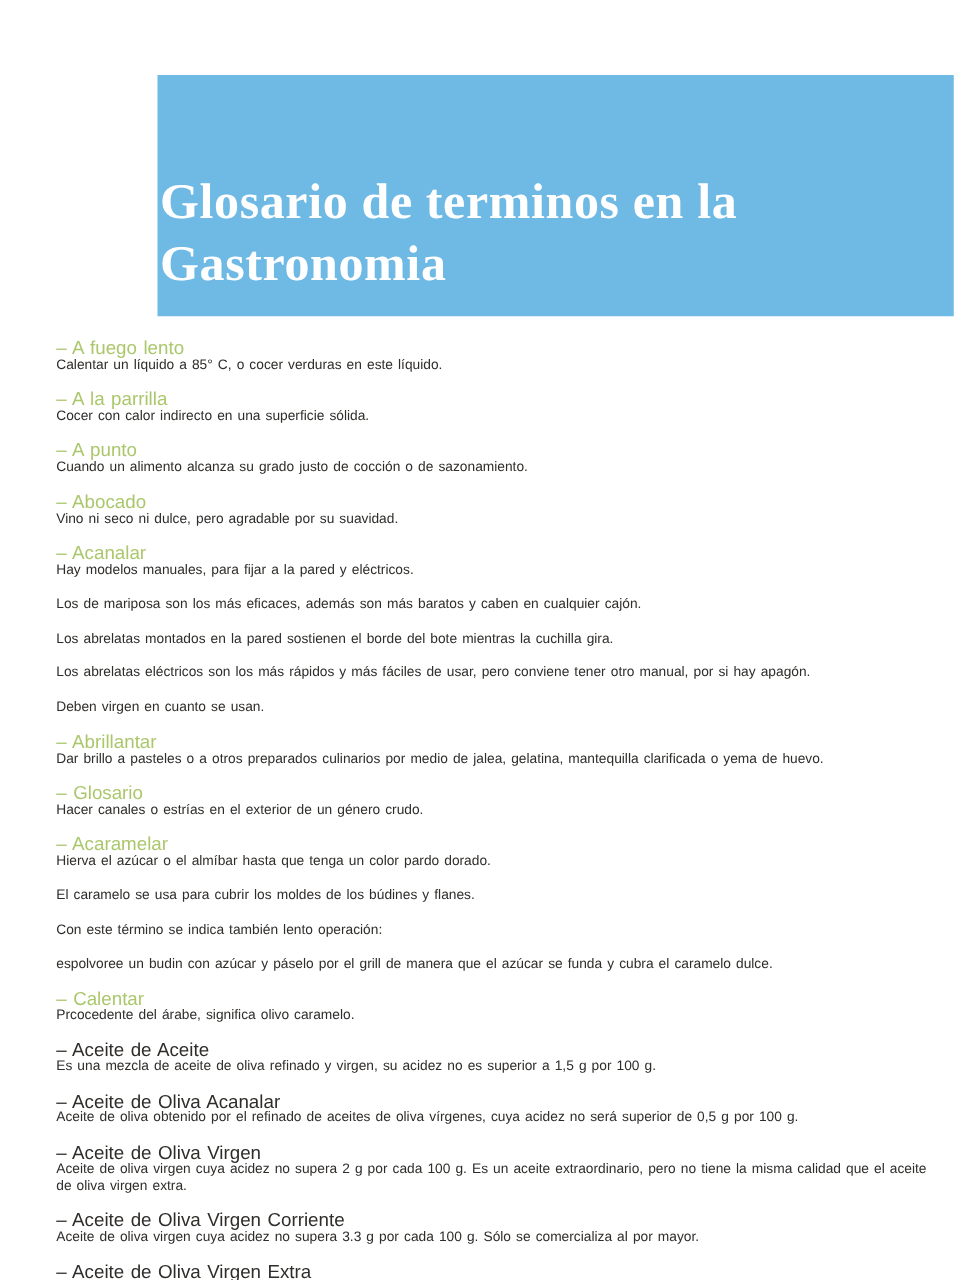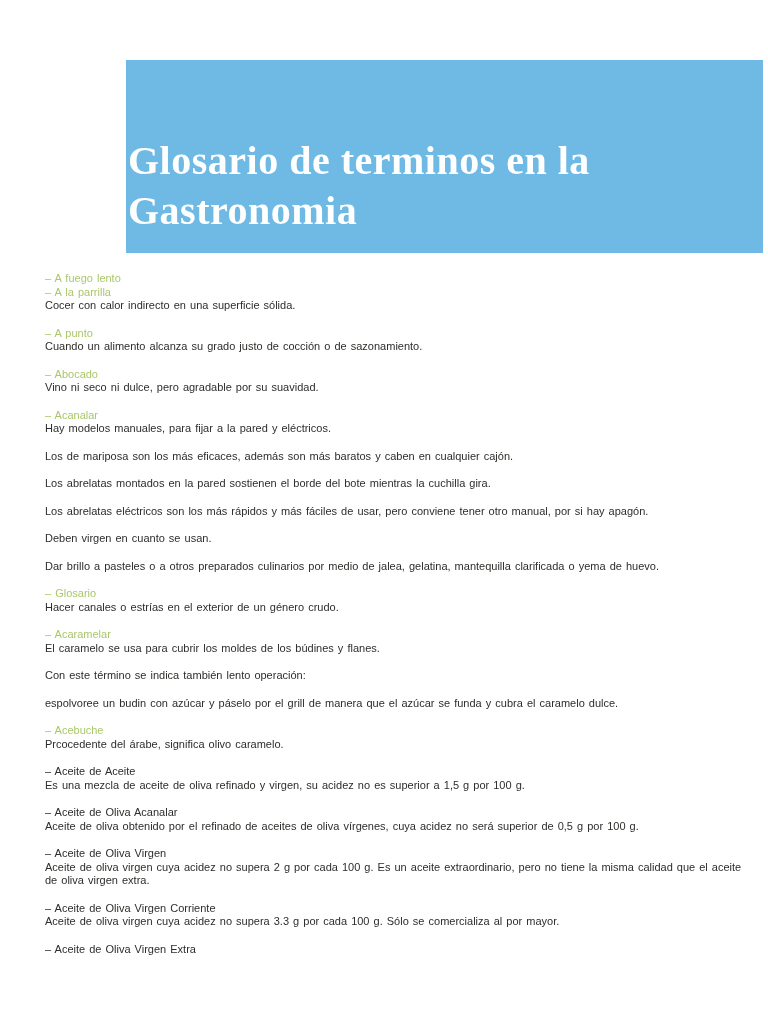--- a/index.html
+++ b/index.html
@@ -44,41 +44,42 @@
     top: 272px;
     width: 701px;
     font-size: 11px;
     line-height: 13.5px;
     color: var(--body-text, #2f2d2a);
     word-spacing: 1px;
   }
   .entry { margin: 0; }
   .entry .term {
     margin: 0;
-    font-size: 11px;
+    font-size: 15px;
   }
   .entry .term[data-style="green"] { color: var(--term-green, #abc76c); }
   .entry .term[data-style="dark"]  { color: var(--body-text, #2f2d2a); }
   .entry p {
     margin: 0 0 14px 0;
   }
 </style>
 </head>
 <body>
 
 <div class="page">
 
   <div class="banner">
     <div class="banner-title">Glosario de terminos en la Gastronomia</div>
   </div>
 
   <div class="content">
 
     <div class="entry">
       <div class="term" data-style="green">– A fuego lento</div>
+      <p>Calentar un líquido a 85° C, o cocer verduras en este líquido.</p>
     </div>
 
     <div class="entry">
       <div class="term" data-style="green">– A la parrilla</div>
       <p>Cocer con calor indirecto en una superficie sólida.</p>
     </div>
 
     <div class="entry">
       <div class="term" data-style="green">– A punto</div>
       <p>Cuando un alimento alcanza su grado justo de cocción o de sazonamiento.</p>
@@ -92,37 +93,39 @@
     <div class="entry">
       <div class="term" data-style="green">– Acanalar</div>
       <p>Hay modelos manuales, para fijar a la pared y eléctricos.</p>
       <p>Los de mariposa son los más eficaces, además son más baratos y caben en cualquier cajón.</p>
       <p>Los abrelatas montados en la pared sostienen el borde del bote mientras la cuchilla gira.</p>
       <p>Los abrelatas eléctricos son los más rápidos y más fáciles de usar, pero conviene tener otro manual, por si hay apagón.</p>
       <p>Deben virgen en cuanto se usan.</p>
     </div>
 
     <div class="entry">
+      <div class="term" data-style="green">– Abrillantar</div>
       <p>Dar brillo a pasteles o a otros preparados culinarios por medio de jalea, gelatina, mantequilla clarificada o yema de huevo.</p>
     </div>
 
     <div class="entry">
       <div class="term" data-style="green">– Glosario</div>
       <p>Hacer canales o estrías en el exterior de un género crudo.</p>
     </div>
 
     <div class="entry">
       <div class="term" data-style="green">– Acaramelar</div>
+      <p>Hierva el azúcar o el almíbar hasta que tenga un color pardo dorado.</p>
       <p>El caramelo se usa para cubrir los moldes de los búdines y flanes.</p>
       <p>Con este término se indica también lento operación:</p>
       <p>espolvoree un budin con azúcar y páselo por el grill de manera que el azúcar se funda y cubra el caramelo dulce.</p>
     </div>
 
     <div class="entry">
-      <div class="term" data-style="green">– Acebuche</div>
+      <div class="term" data-style="green">– Calentar</div>
       <p>Prcocedente del árabe, significa olivo caramelo.</p>
     </div>
 
     <div class="entry">
       <div class="term" data-style="dark">– Aceite de Aceite</div>
       <p>Es una mezcla de aceite de oliva refinado y virgen, su acidez no es superior a 1,5 g por 100 g.</p>
     </div>
 
     <div class="entry">
       <div class="term" data-style="dark">– Aceite de Oliva Acanalar</div>

